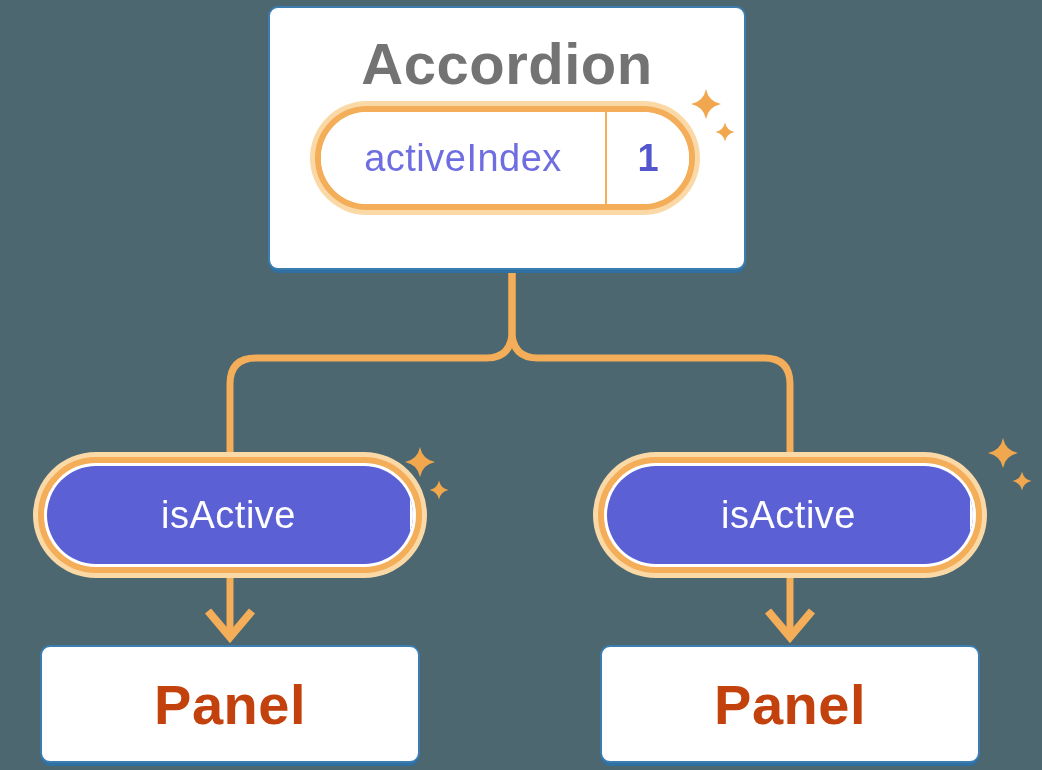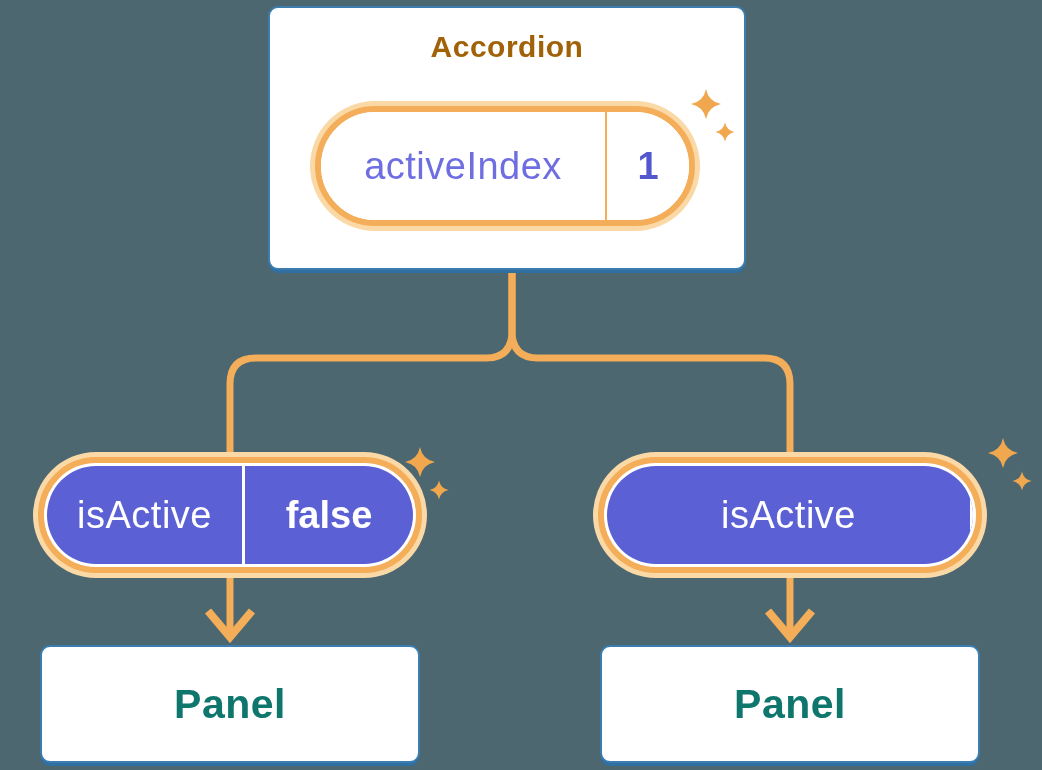--- a/index.html
+++ b/index.html
@@ -10,25 +10,25 @@
   }
   
   .box{
     position:absolute;box-sizing:border-box;z-index:2;
     background:#FFFFFF;border:2px solid #3C7DAF;border-radius:10px;
     box-shadow:0 4px 0 -1px #2F6FA2;
   }
   .root-box{left:268px;top:6px;width:478px;height:264px;}
   .box-title{
     margin-top:22px;text-align:center;
-    font-size:30px;font-weight:700;letter-spacing:.5px;color:#a16207;
+    font-size:58px;font-weight:700;letter-spacing:.5px;color:#737373;
   }
   .panel-box{
     display:flex;align-items:center;justify-content:center;
-    font-size:41px;font-weight:700;letter-spacing:.5px;color:#0f766e;
+    font-size:56px;font-weight:700;letter-spacing:.5px;color:#c2410c;
   }
   .panel-left{left:40px;top:645px;width:380px;height:118px;}
   .panel-right{left:600px;top:645px;width:380px;height:118px;}
 
   
   .pill{
     position:absolute;z-index:3;box-sizing:border-box;
     background:#FBD9A7;border-radius:999px;padding:5px;
   }
   .pill-ring{
@@ -39,21 +39,21 @@
   .pill-label{
     flex:1;display:flex;align-items:center;justify-content:center;
     font-size:38px;letter-spacing:.5px;
   }
   .pill-divider{width:2px;}
   .pill-value{
     display:flex;align-items:center;justify-content:center;
     font-size:38px;font-weight:700;
   }
   
-  .state-pill{left:310px;top:101px;width:390px;height:130px;}
+  .state-pill{left:310px;top:101px;width:390px;height:114px;}
   .state-pill .pill-core{background:#FFFFFF;}
   .state-pill .pill-label{color:#6E6EE2;}
   .state-pill .pill-divider{background:#F4AD58;}
   .state-pill .pill-value{width:82px;color:#5456CE;}
   
   .prop-pill .pill-ring{padding:3px;text-align:center;}
   .prop-pill .pill-core{background:#5C60D5;}
   .prop-pill .pill-label{color:#FFFFFF;}
   .prop-pill .pill-divider{width:3px;background:#FFFFFF;}
   .prop-pill .pill-value{color:#FFFFFF;}
@@ -93,21 +93,20 @@
         <div class="pill-value">1</div>
       </div>
     </div>
   </div>
 
   <div class="pill prop-pill pill-left">
     <div class="pill-ring">
       <div class="pill-core">
         <div class="pill-label">isActive</div>
         <div class="pill-divider"></div>
-        <div class="pill-value">false</div>
       </div>
     </div>
   </div>
 
   <div class="pill prop-pill pill-right">
     <div class="pill-ring">
       <div class="pill-core">
         <div class="pill-label">isActive</div>
         <div class="pill-divider"></div>
       </div>

